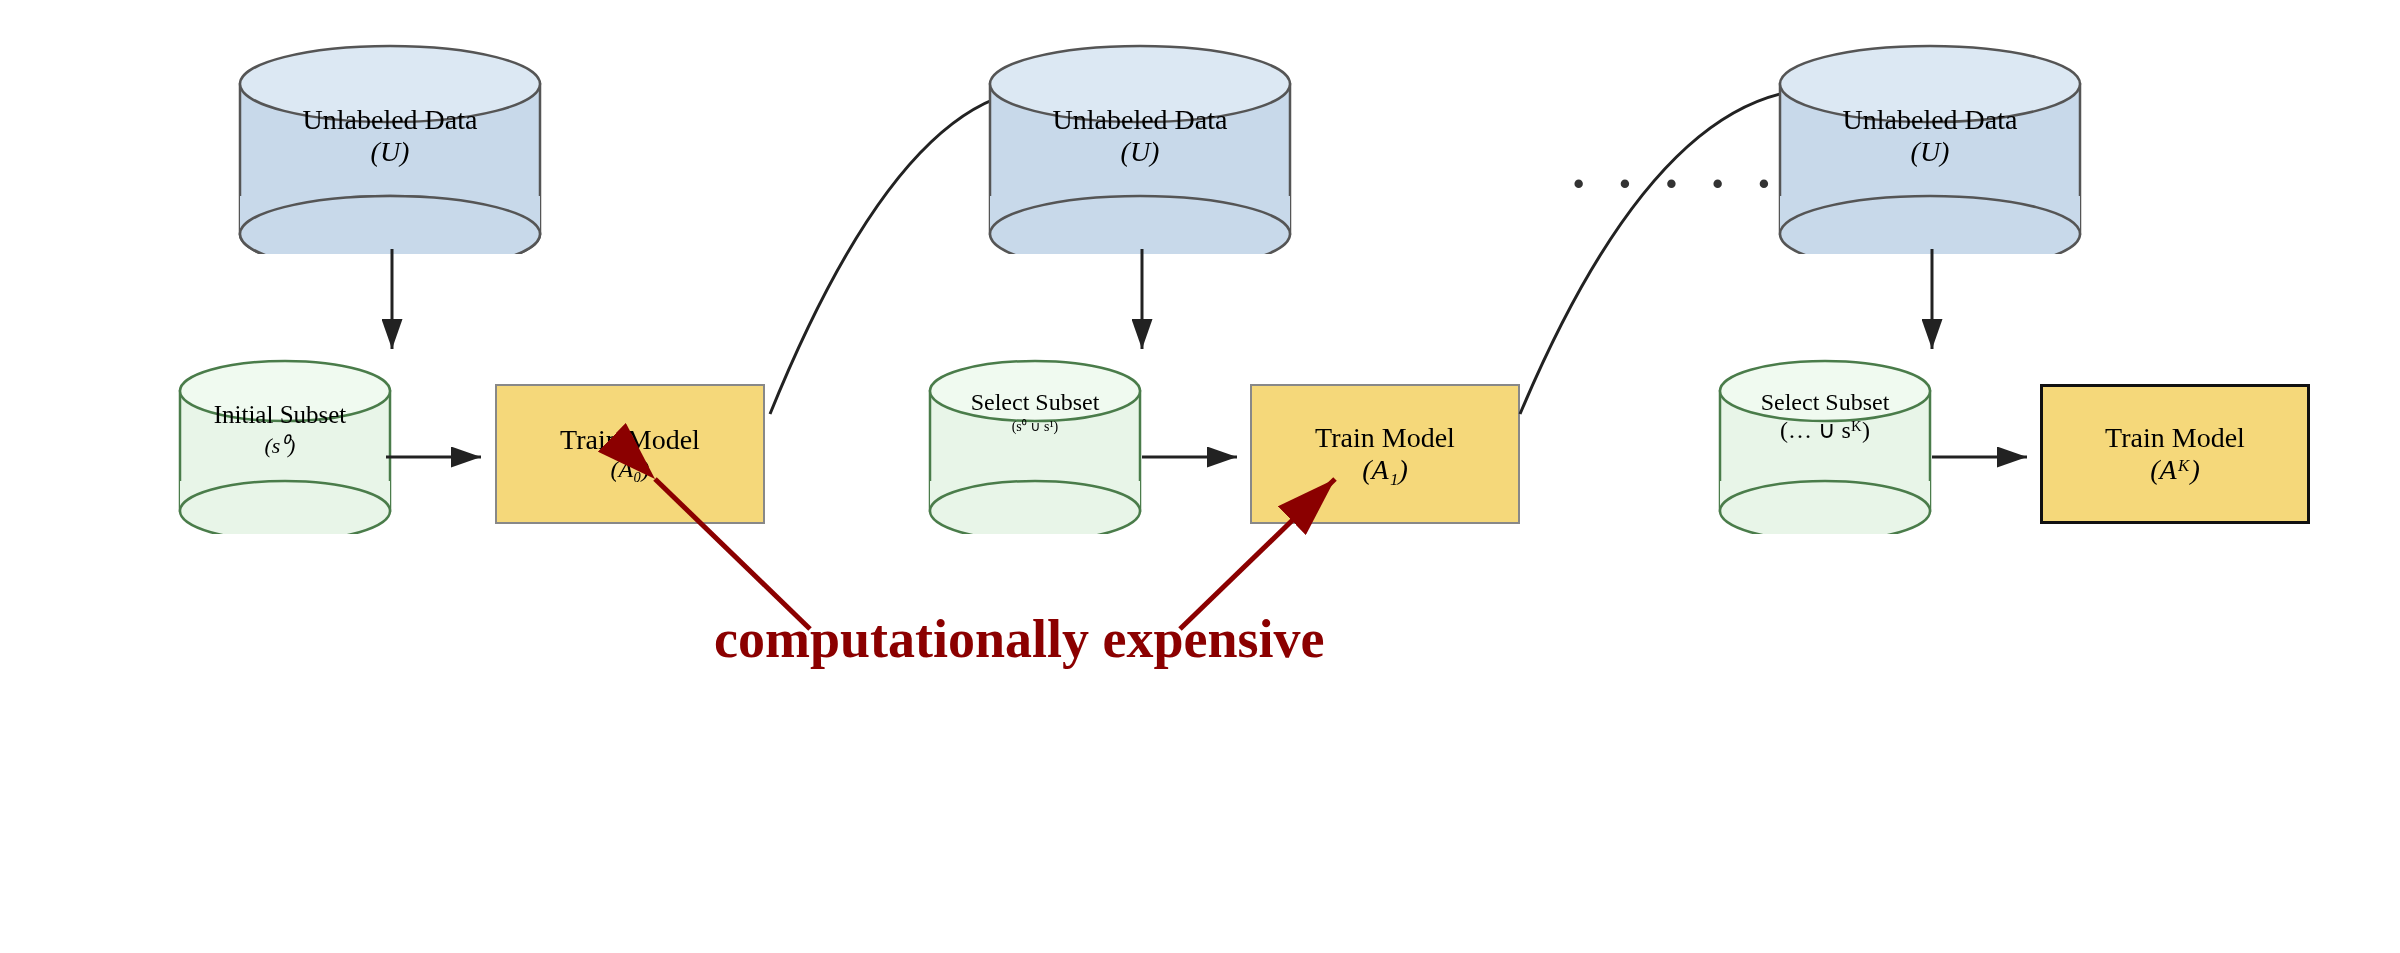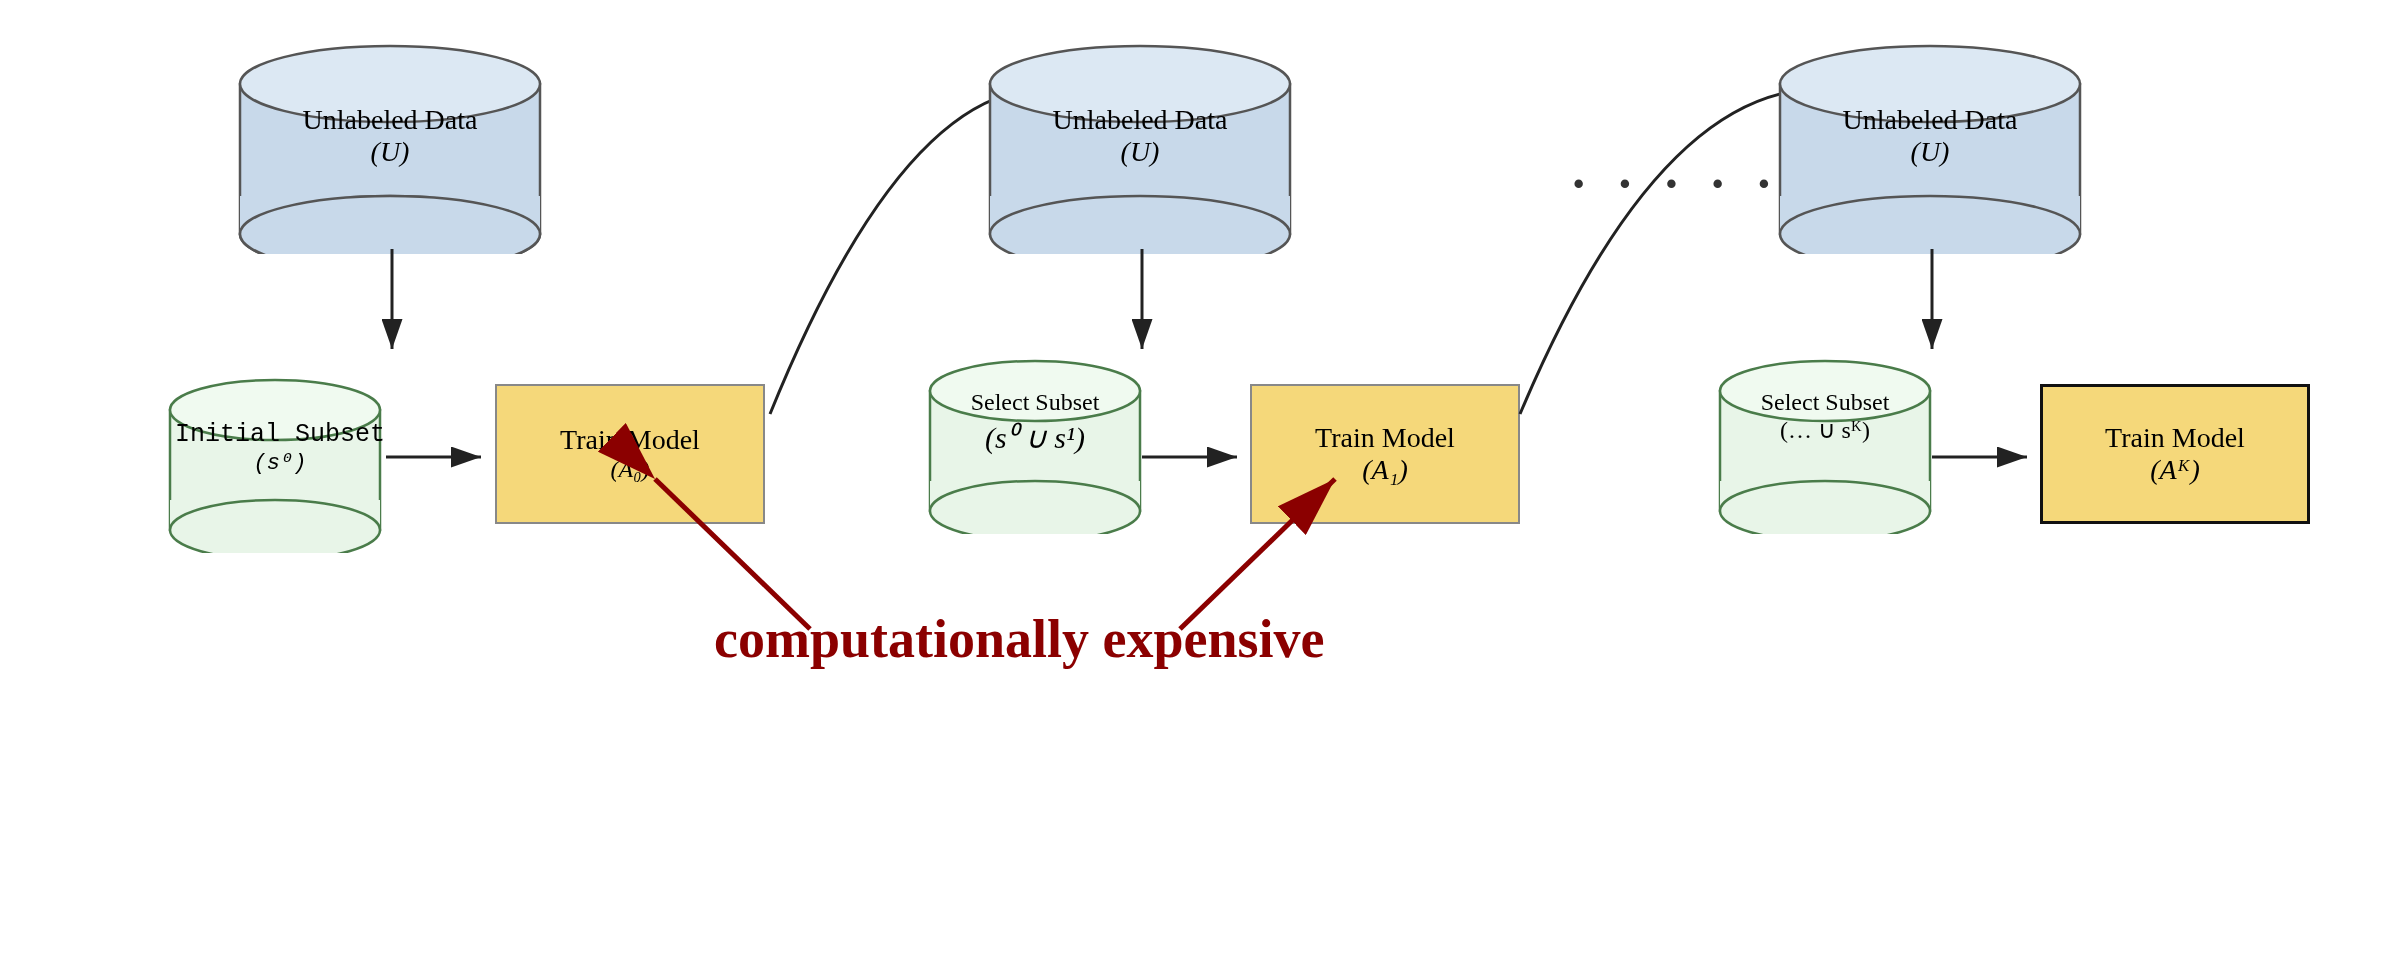--- a/index.html
+++ b/index.html
@@ -101,21 +101,21 @@
 
     <svg class="arrow-svg" style="left:272px; top:205px; width:40px; height:115px;">
       <defs>
         <marker id="arrowhead1" markerWidth="10" markerHeight="7" refX="10" refY="3.5" orient="auto">
           <polygon points="0 0, 10 3.5, 0 7" fill="#222"></polygon>
         </marker>
       </defs>
       <line x1="20" y1="0" x2="20" y2="100" stroke="#222" stroke-width="3" marker-end="url(#arrowhead1)"></line>
     </svg>
 
-    <div style="position:absolute; left:65px; top:334px; width:230px; height:175px; display:flex; flex-direction:column; align-items:flex-start;font-family:Liberation Mono, monospace;">
+    <div style="position:absolute; left:65px; top:315px; width:230px; height:175px; display:flex; flex-direction:column; align-items:flex-end;">
       <svg width="220" height="175" viewBox="0 0 220 175">
         <rect x="5" y="32" width="210" height="120" fill="#e8f5e8" stroke="#4a7c4a" stroke-width="2.5"></rect>
         <ellipse cx="110" cy="32" rx="105" ry="30" fill="#f0faf0" stroke="#4a7c4a" stroke-width="2.5"></ellipse>
         <rect x="5" y="122" width="210" height="30" fill="#e8f5e8"></rect>
         <ellipse cx="110" cy="152" rx="105" ry="30" fill="#e8f5e8" stroke="#4a7c4a" stroke-width="2.5"></ellipse>
       </svg>
       <div style="position:absolute; top:42px; width:100%; text-align:center;">
         <div style="font-size:25px;">Initial Subset</div>
         <div style="font-size:22px; font-style:italic;">(s⁰)</div>
       </div>
@@ -169,21 +169,21 @@
 
     <div style="position:absolute; left:820px; top:315px; width:230px; height:175px; display:flex; flex-direction:column; align-items:center;">
       <svg width="220" height="175" viewBox="0 0 220 175">
         <rect x="5" y="32" width="210" height="120" fill="#e8f5e8" stroke="#4a7c4a" stroke-width="2.5"></rect>
         <ellipse cx="110" cy="32" rx="105" ry="30" fill="#f0faf0" stroke="#4a7c4a" stroke-width="2.5"></ellipse>
         <rect x="5" y="122" width="210" height="30" fill="#e8f5e8"></rect>
         <ellipse cx="110" cy="152" rx="105" ry="30" fill="#e8f5e8" stroke="#4a7c4a" stroke-width="2.5"></ellipse>
       </svg>
       <div style="position:absolute; top:30px; width:100%; text-align:center;">
         <div style="font-size:24px;">Select Subset</div>
-        <div style="font-size:30px; font-style:italic;">(s⁰ ∪ s¹)</div>
+        <div style="font-size:14px; ">(s⁰ ∪ s¹)</div>
       </div>
     </div>
 
     <svg class="arrow-svg" style="left:1042px; top:393px; width:110px; height:40px;">
       <defs>
         <marker id="arrowhead5" markerWidth="10" markerHeight="7" refX="10" refY="3.5" orient="auto">
           <polygon points="0 0, 10 3.5, 0 7" fill="#222"></polygon>
         </marker>
       </defs>
       <line x1="0" y1="20" x2="95" y2="20" stroke="#222" stroke-width="3" marker-end="url(#arrowhead5)"></line>

